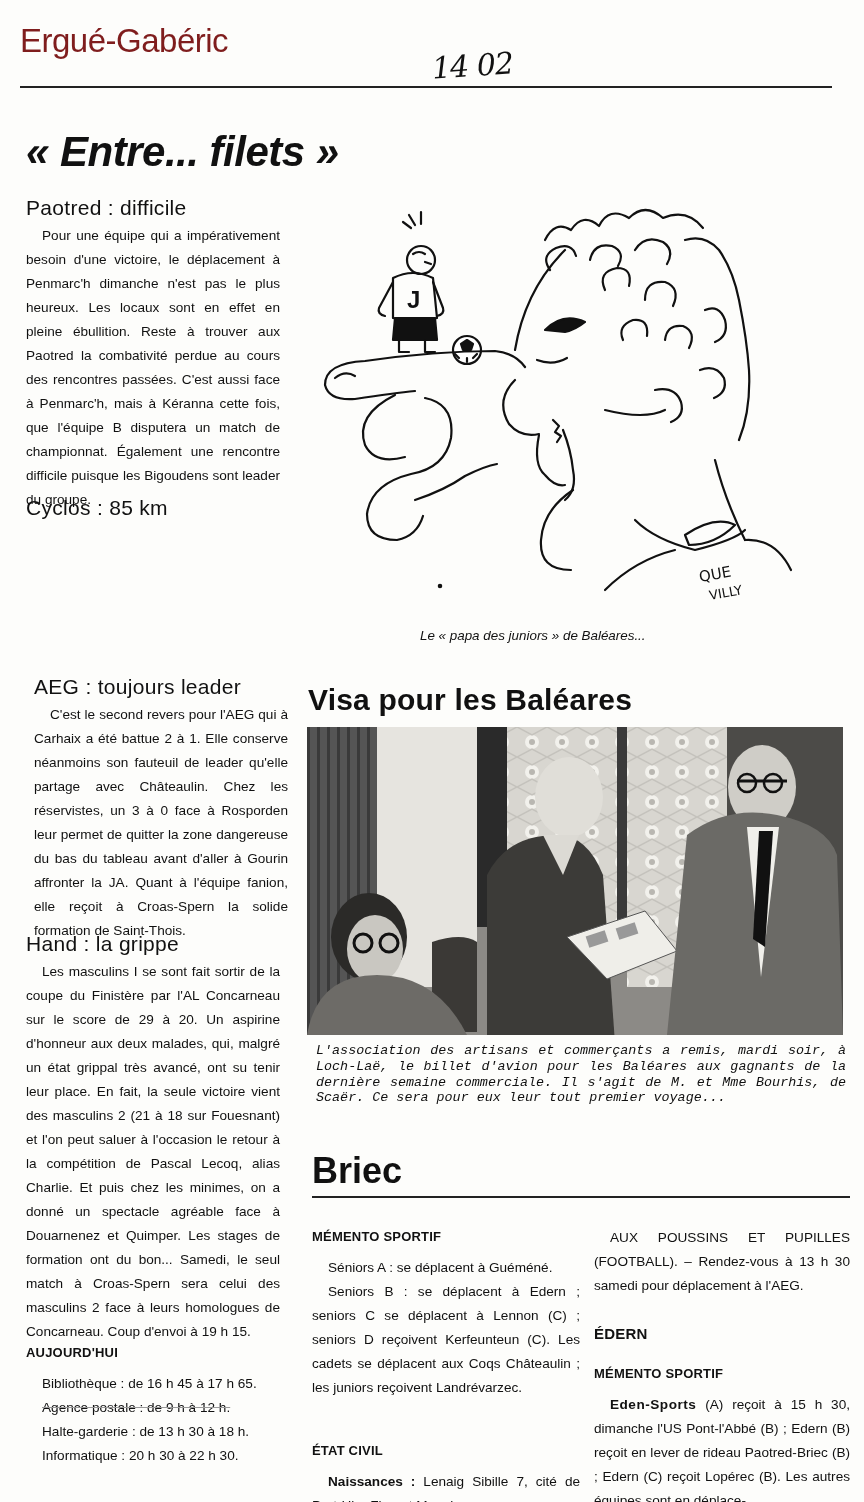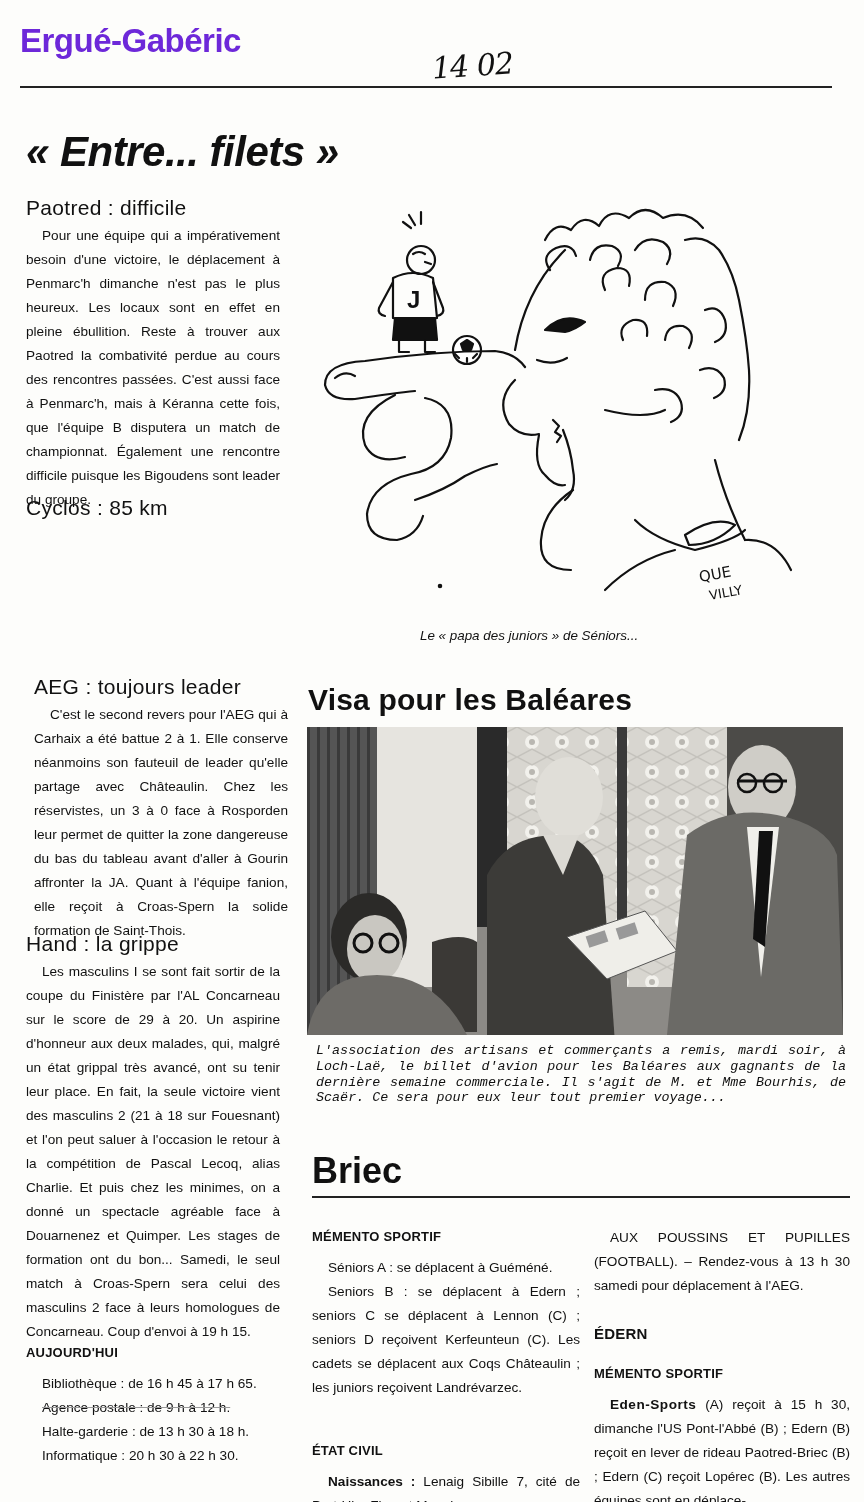--- a/index.html
+++ b/index.html
@@ -3,21 +3,21 @@
 <meta charset="utf-8">
 <style>
   html, body { margin: 0; padding: 0; }
   body {
     width: 864px; height: 1502px; overflow: hidden; position: relative;
     background: #fdfdfb; color: #111;
     font-family: "Liberation Sans", "DejaVu Sans", sans-serif;
   }
   .abs { position: absolute; }
   .page-header-title {
-    left: 20px; top: 22px; font-size: 33px; font-weight: bold; letter-spacing: -0.5px; color: #6d28d9;
+    left: 20px; top: 22px; font-size: 33px; font-weight: normal; letter-spacing: -0.5px; color: #7f1d1d;
   }
   .handwritten {
     left: 432px; top: 48px; font-family: "DejaVu Serif", serif; font-style: italic;
     font-size: 30px; color: #111; transform: rotate(-4deg); letter-spacing: -1px;
   }
   .rule-top { left: 20px; top: 86px; width: 812px; height: 2px; background: #222; }
   .main-headline {
     left: 26px; top: 128px; font-size: 42px; font-weight: bold; font-style: italic; letter-spacing: -0.5px;
   }
   .col-left { left: 26px; width: 254px; }
@@ -132,21 +132,21 @@
     <path d="M330 330 q20 20 60 30 q40 -10 50 -20"></path>
     <path d="M300 400 q30 -30 70 -40"></path>
     <path d="M440 350 q30 -2 46 30"></path>
     <path d="M380 345 q30 -20 50 -10 q-20 20 -46 20 z"></path>
 
     <text x="395" y="392" font-family="DejaVu Sans, sans-serif" font-size="15" fill="#111" stroke="none" transform="rotate(-10 395 392)">QUE</text>
     <text x="405" y="410" font-family="DejaVu Sans, sans-serif" font-size="13" fill="#111" stroke="none" transform="rotate(-10 405 410)">VILLY</text>
     <circle cx="135" cy="396" r="1.2" fill="#111"></circle>
   </svg>
 </div>
-<div class="abs caption-italic" style="left:420px; top:628px; width:380px;">Le « papa des juniors » de Séniors...</div>
+<div class="abs caption-italic" style="left:420px; top:628px; width:380px;">Le « papa des juniors » de Baléares...</div>
 
 <div class="abs visa-title">Visa pour les Baléares</div>
 <div class="abs photo" title="Photo: three people, a seated woman with glasses and two men exchanging a travel brochure">
   <svg width="536" height="308" viewBox="0 0 536 308">
     <defs>
       <pattern id="lace" width="30" height="30" patternUnits="userSpaceOnUse">
         <rect width="30" height="30" fill="#d8d6d0"></rect>
         <circle cx="15" cy="15" r="7" fill="#f2f1ec"></circle>
         <circle cx="15" cy="15" r="3" fill="#b9b7b1"></circle>
         <path d="M0 0 L15 8 L30 0 M0 30 L15 22 L30 30" stroke="#c4c2bc" stroke-width="1.5" fill="none"></path>

